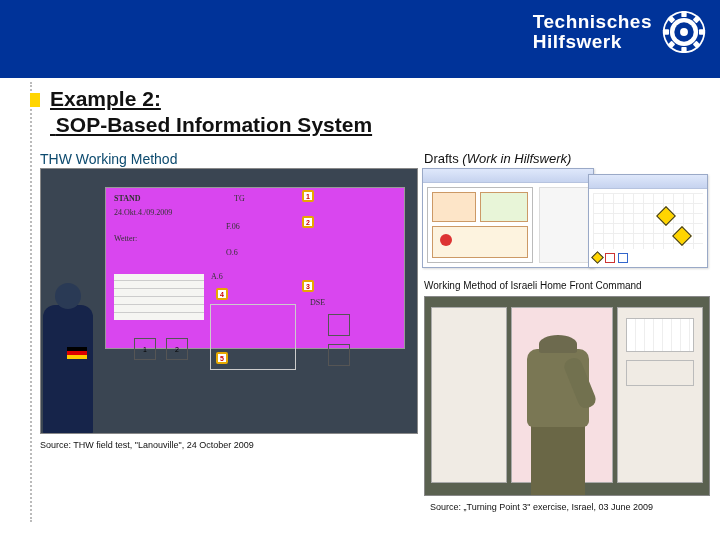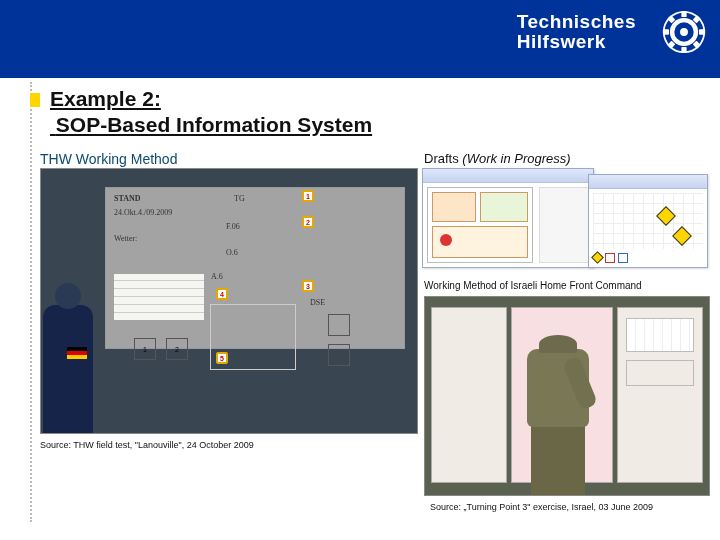--- a/index.html
+++ b/index.html
@@ -1,32 +1,32 @@
 <!DOCTYPE html>
 <html><head>
 <meta charset="utf-8">
 <style>
   * { margin: 0; padding: 0; box-sizing: border-box; }
   html, body { width: 720px; height: 540px; font-family: Verdana, Arial, sans-serif; background: #fff; overflow: hidden; }
   .slide { position: relative; width: 720px; height: 540px; background: #fff; }
   .topbar { position: absolute; top: 0; left: 0; width: 720px; height: 78px; background: #003399; }
-  .brand { position: absolute; top: 10px; right: 14px; display: flex; align-items: center; gap: 26px; color: #fff; }
+  .brand { position: absolute; top: 10px; right: 14px; display: flex; align-items: center; gap: 10px; color: #fff; }
   .brand-text { text-align: left; font-weight: bold; font-size: 19px; line-height: 1.05; letter-spacing: 0.5px; }
   .brand-icon { width: 44px; height: 44px; }
   .brand-icon svg { width: 44px; height: 44px; }
   .dotted-rule { position: absolute; top: 82px; left: 30px; width: 1px; height: 440px; border-left: 2px dotted #bbb; }
   .accent { position: absolute; top: 93px; left: 30px; width: 10px; height: 14px; background: #FFD500; }
   .title { position: absolute; top: 86px; left: 50px; font-size: 21px; font-weight: bold; color: #111; text-decoration: underline; line-height: 1.25; }
   .subtitle-thw { position: absolute; top: 151px; left: 40px; font-size: 14px; color: #0c4a6e; }
   .subtitle-drafts { position: absolute; top: 151px; left: 424px; font-size: 13px; color: #111; }
   .subtitle-drafts .italic { font-style: italic; }
   .subtitle-israel { position: absolute; top: 280px; left: 424px; font-size: 10px; color: #111; white-space: nowrap; }
 
   .photo-thw { position: absolute; top: 168px; left: 40px; width: 378px; height: 266px; background: #3a4552; border: 1px solid #888; overflow: hidden; }
-  .whiteboard { position: absolute; top: 18px; left: 64px; width: 300px; height: 162px; background: #a3a3a3; border: 1px solid #999; }
+  .whiteboard { position: absolute; top: 18px; left: 64px; width: 300px; height: 162px; background: #d946ef; border: 1px solid #999; }
   .wb-section { position: absolute; border: 1px solid #ccc; }
   .wb-grid { position: absolute; top: 86px; left: 8px; width: 90px; height: 46px; background: repeating-linear-gradient(0deg, #f5f5f2, #f5f5f2 7px, #ccc 7px, #ccc 8px), repeating-linear-gradient(90deg, #f5f5f2, #f5f5f2 10px, #ccc 10px, #ccc 11px);}
   .wb-text { position: absolute; font-family: 'Comic Sans MS', cursive; font-size: 8px; color: #333; }
   .wb-box { position: absolute; border: 1px solid #555; width: 22px; height: 22px; display:flex;align-items:center;justify-content:center;font-size:7px;}
   .wb-badge { position: absolute; width: 12px; height: 12px; border: 2px solid #e6a800; background:#fff; border-radius:2px; font-size:7px; display:flex;align-items:center;justify-content:center; color:#c00; font-weight:bold;}
   .person { position: absolute; left: -4px; bottom: 0; width: 70px; height: 150px; }
   .person .head { position:absolute; top:0; left:18px; width:26px; height:26px; border-radius:50%; background:#2a3a55; }
   .person .body { position:absolute; top:22px; left:6px; width:50px; height:130px; background:#16244a; border-radius:12px 12px 4px 4px; }
   .flag { position:absolute; top:64px; left:30px; width:20px; height:12px; background:linear-gradient(180deg,#000 0 33%,#d00 33% 66%,#fc0 66% 100%); }
 
@@ -91,21 +91,21 @@
   <div class="accent"></div>
 
   <div class="title">
     <span>Example 2:</span><br>
     &nbsp;<span>SOP-Based Information System</span>
   </div>
 
   <div class="subtitle-thw">THW Working Method</div>
   <div class="subtitle-drafts">
     <span>Drafts</span>
-    <span class="italic">(Work in Progress)</span>
+    <span class="italic">(Work in Hilfswerk)</span>
   </div>
   <div class="subtitle-israel">Working Method of Israeli Home Front Command</div>
 
   <div class="photo-thw">
     <div class="whiteboard">
       <div class="wb-text" style="top:6px;left:8px;font-weight:bold;">STAND</div>
       <div class="wb-text" style="top:20px;left:8px;">24.Okt.4./09.2009</div>
       <div class="wb-text" style="top:46px;left:8px;text-align:right;">Wetter:</div>
       <div class="wb-grid"></div>
       <div class="wb-text" style="top:6px;left:128px;text-align:right;">TG</div>

